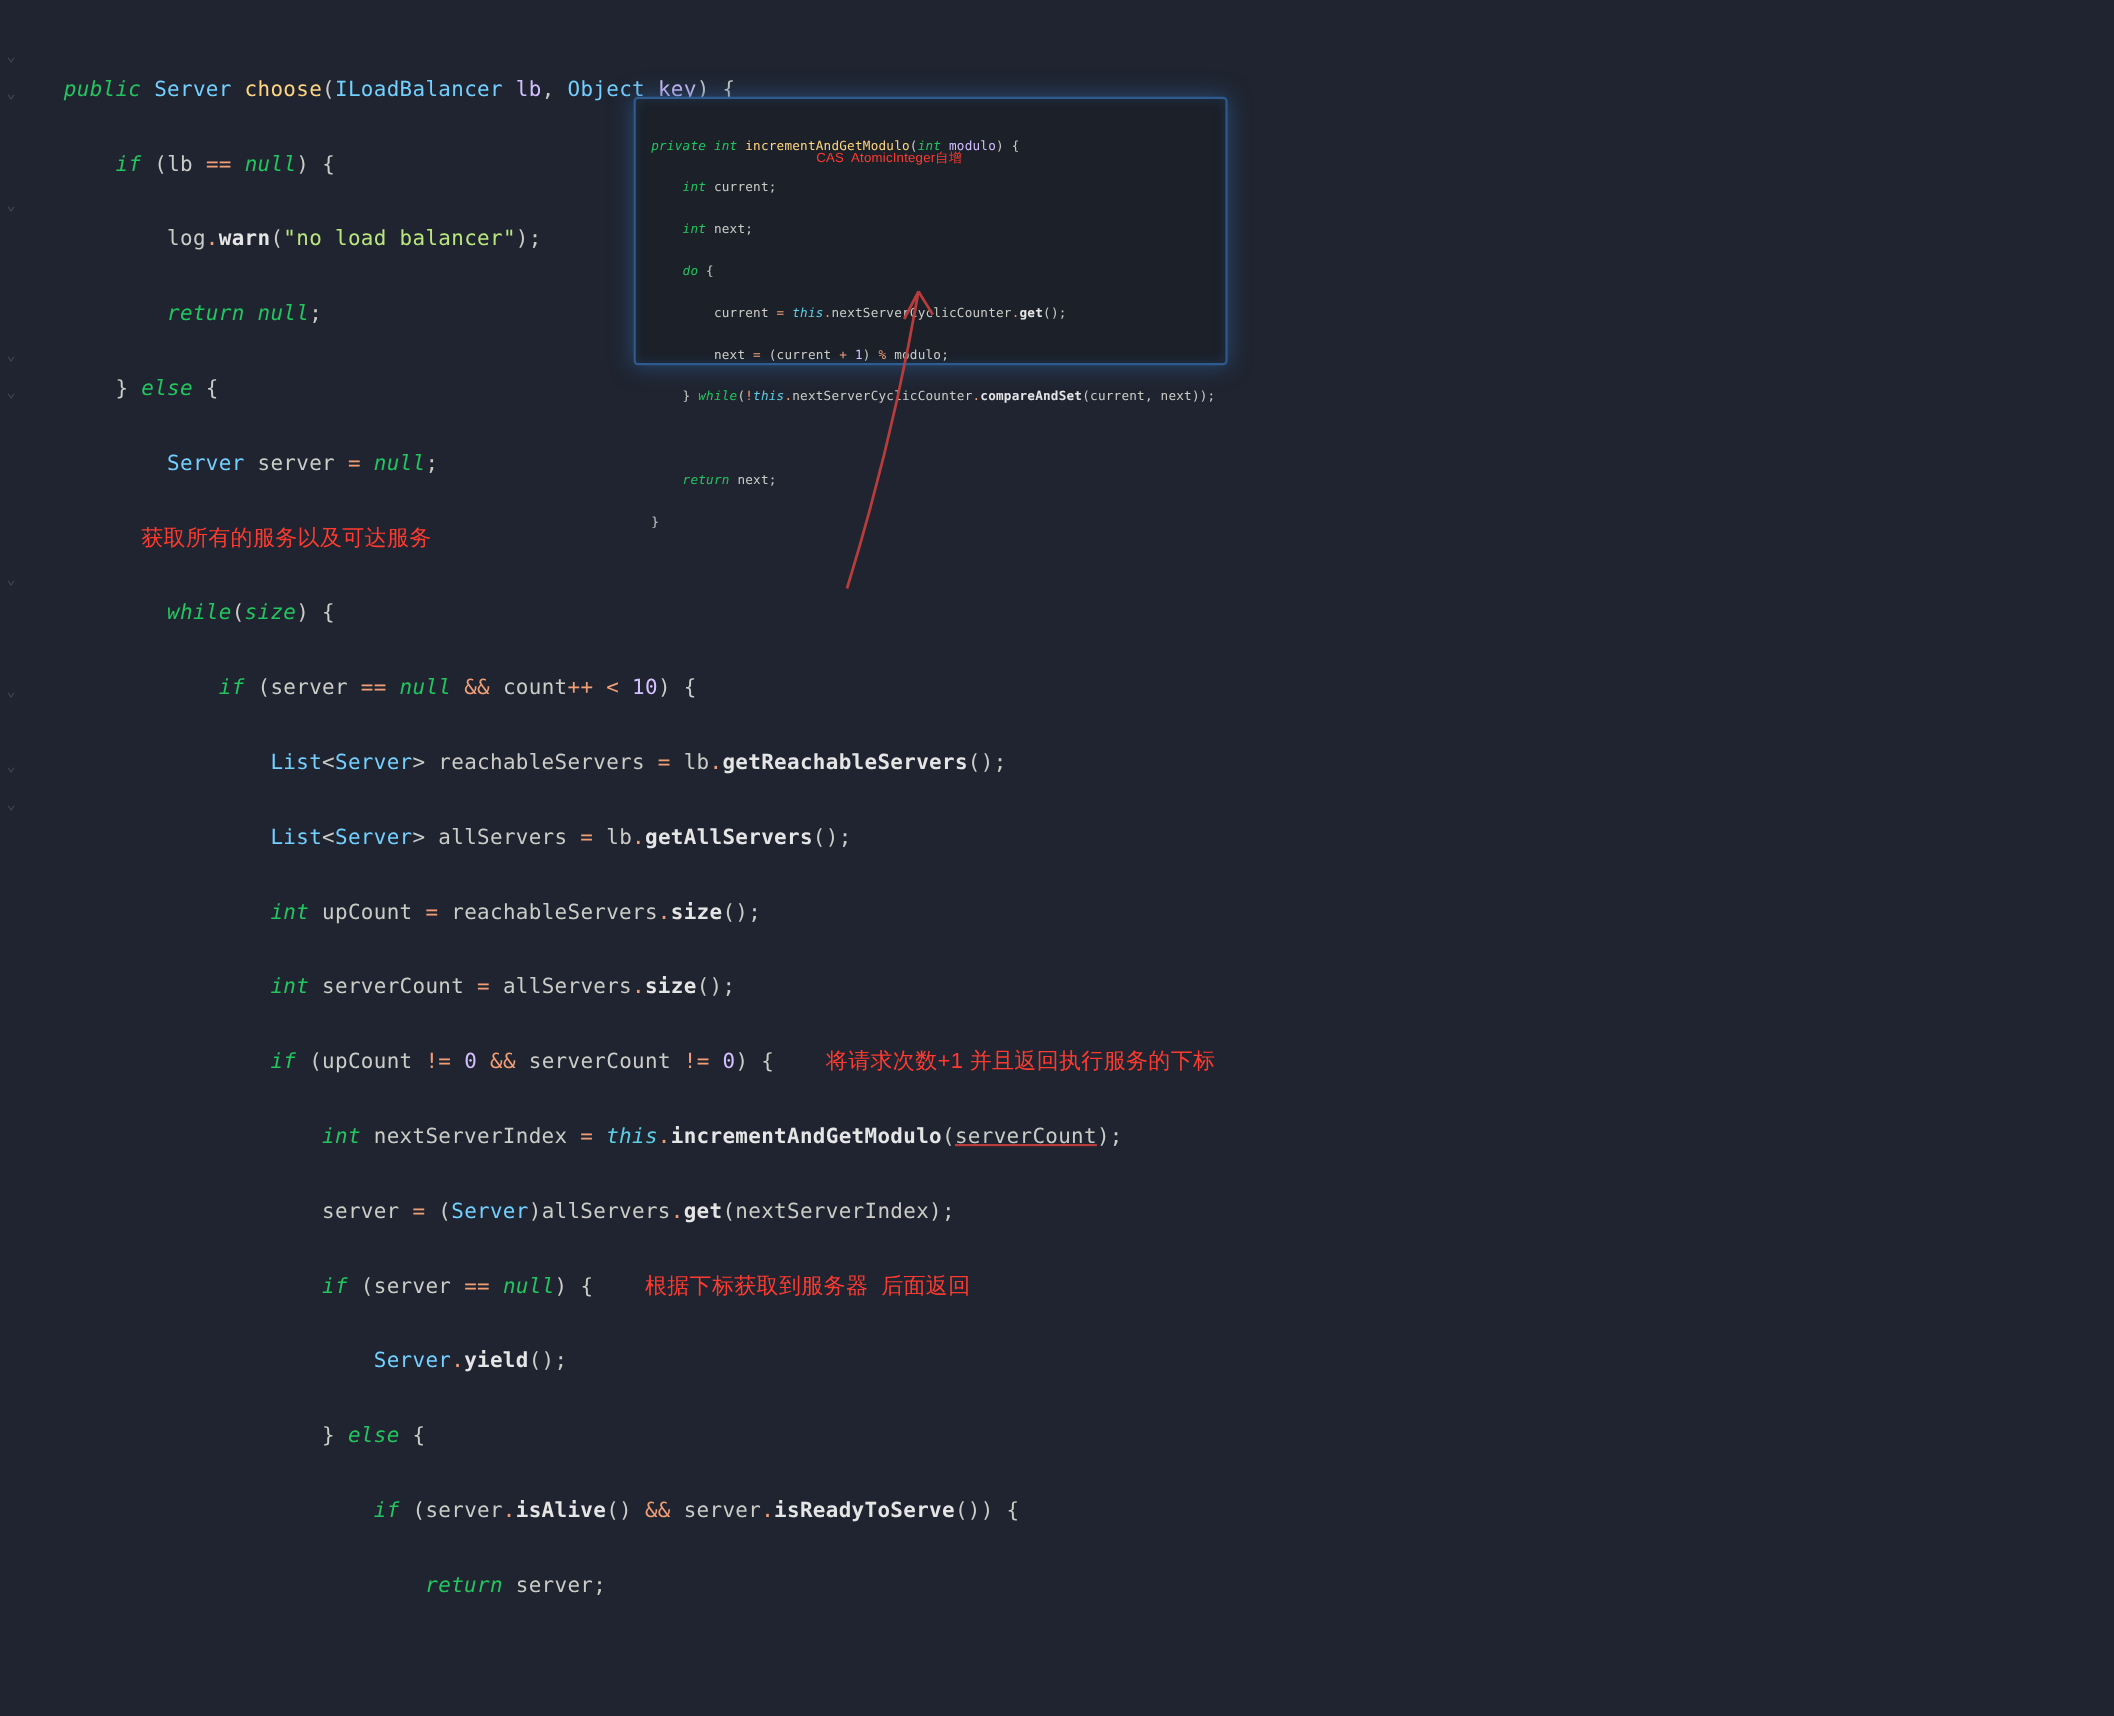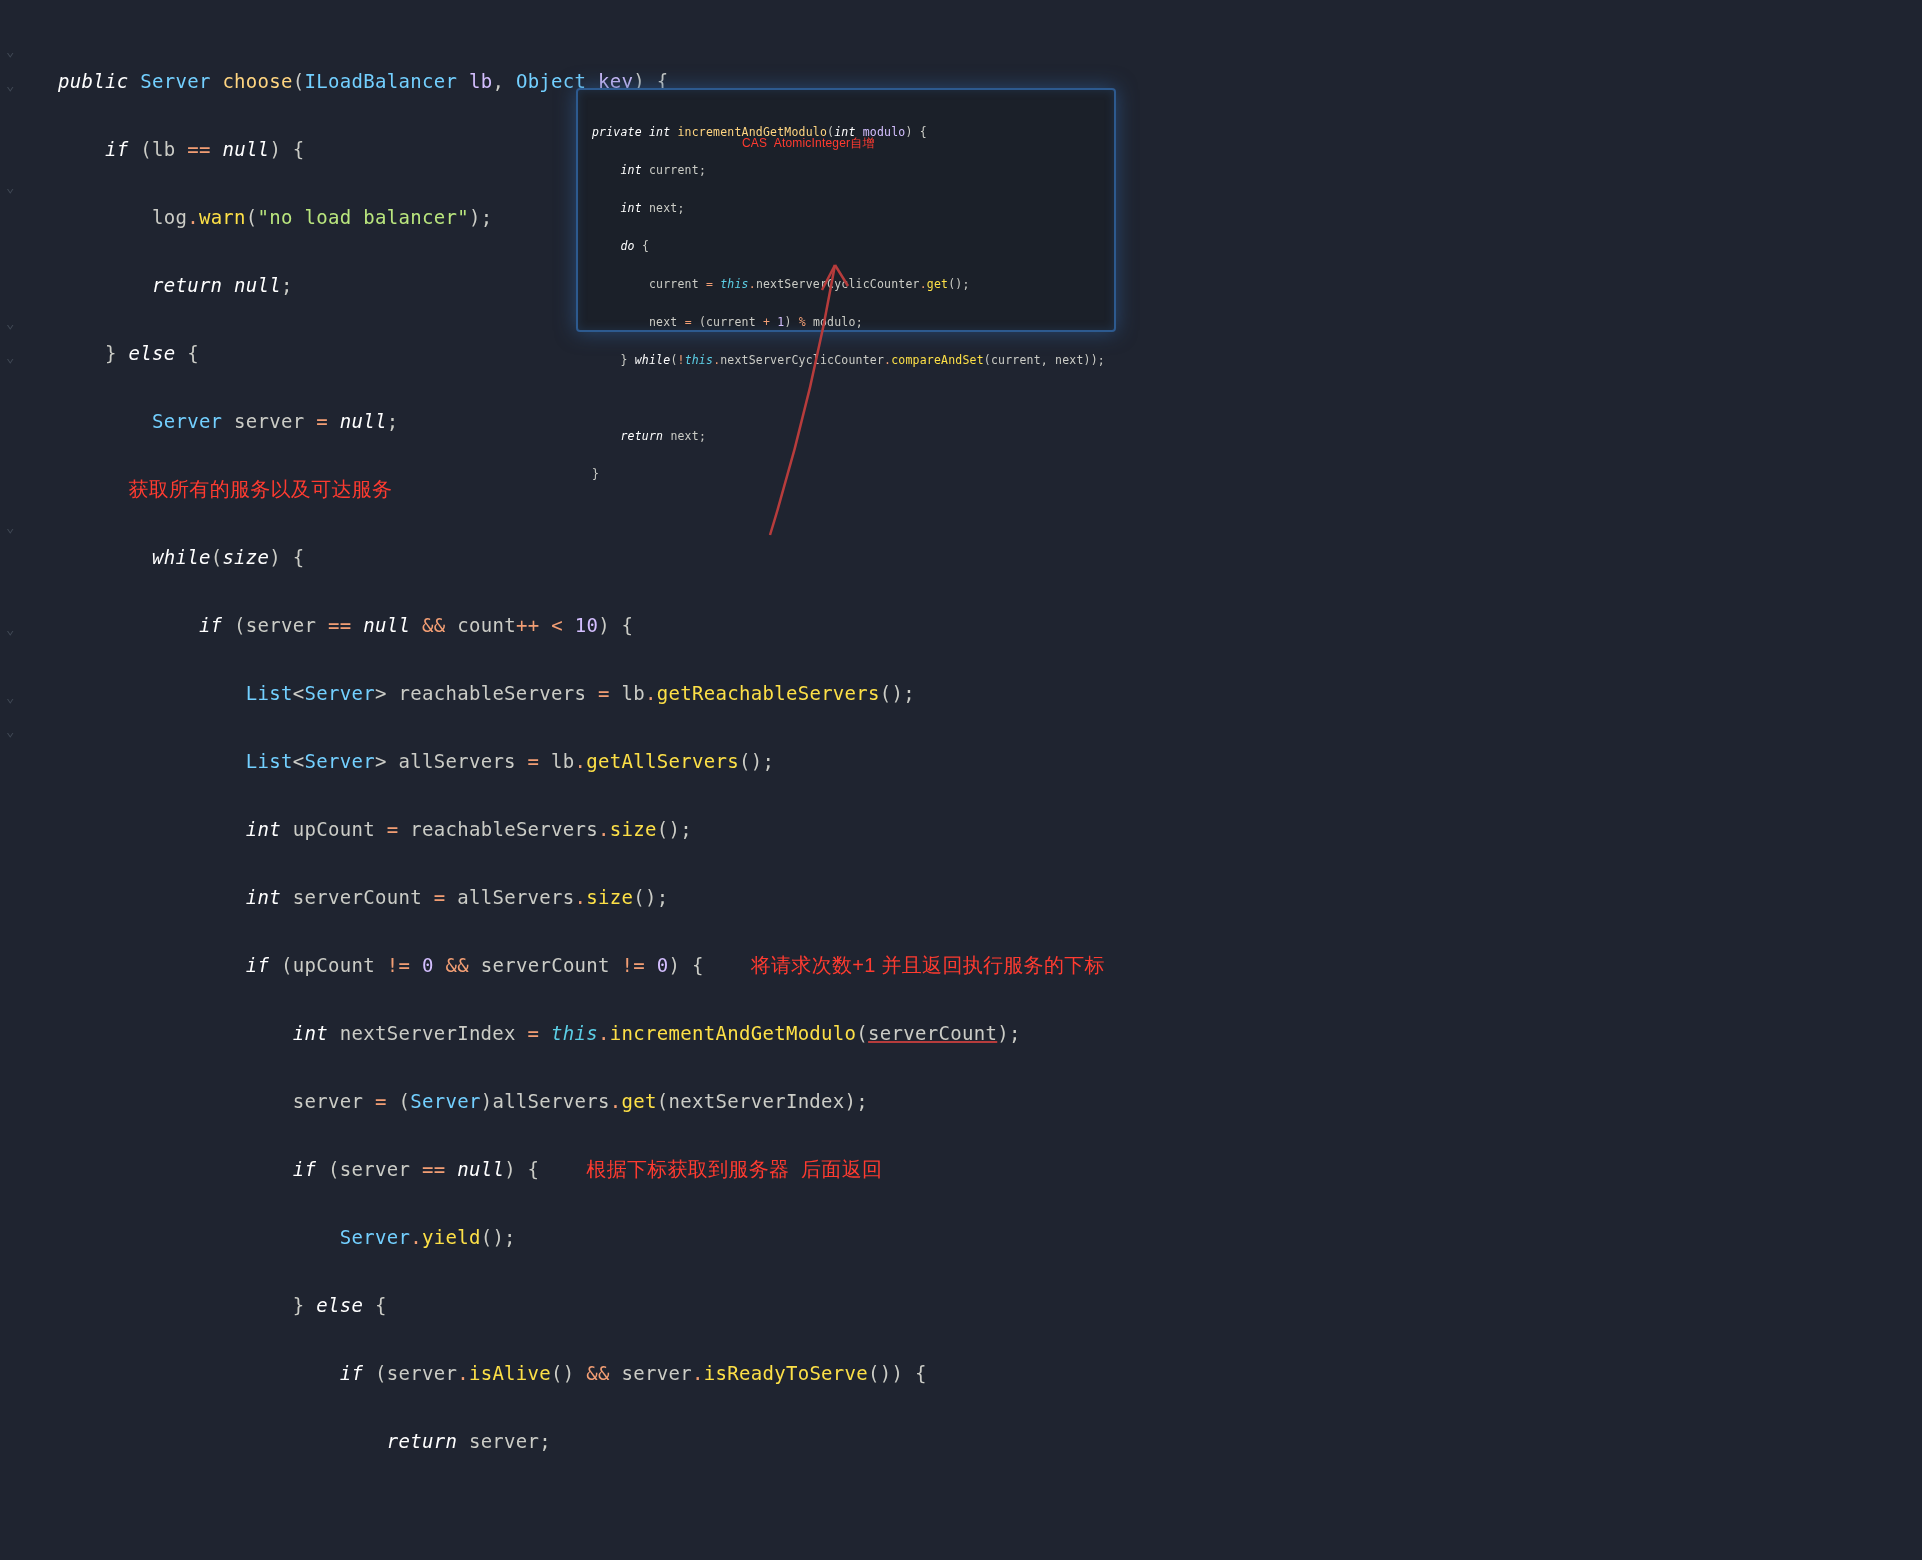--- a/index.html
+++ b/index.html
@@ -31,29 +31,29 @@
   
   .code {
     position: absolute;
     left: 58px;
     top: 30px;
     white-space: pre;
     letter-spacing: 0.3px;
   }
   .code .line { height: 34px; }
   
-  .kw     { color: #ffffff; font-style: italic; }
+  .kw     { color: #22c55e; font-style: italic; }
   .type   { color: #73d0ff; }
   .fn     { color: #ffd580; }
   .param  { color: #d4bfff; }
   .var    { color: #cbccc6; }
   .num    { color: #d4bfff; }
   .str    { color: #bae67e; }
   .this   { color: #5ccfe6; font-style: italic; }
-  .method { color: #fde047; }
+  .method { color: #e5e5e5; font-weight: bold; }
   .dot    { color: #f29e74; }
   .punct  { color: #cbccc6; }
   .op     { color: #f29e74; }
   
   .annotation { color: #ff3b30; font-style: normal; font-family: -apple-system, "PingFang SC", sans-serif; font-size: 20px; margin-top: 28px; }
   
   .overlay-box {
     position: absolute;
     top: 88px;
     left: 576px;

